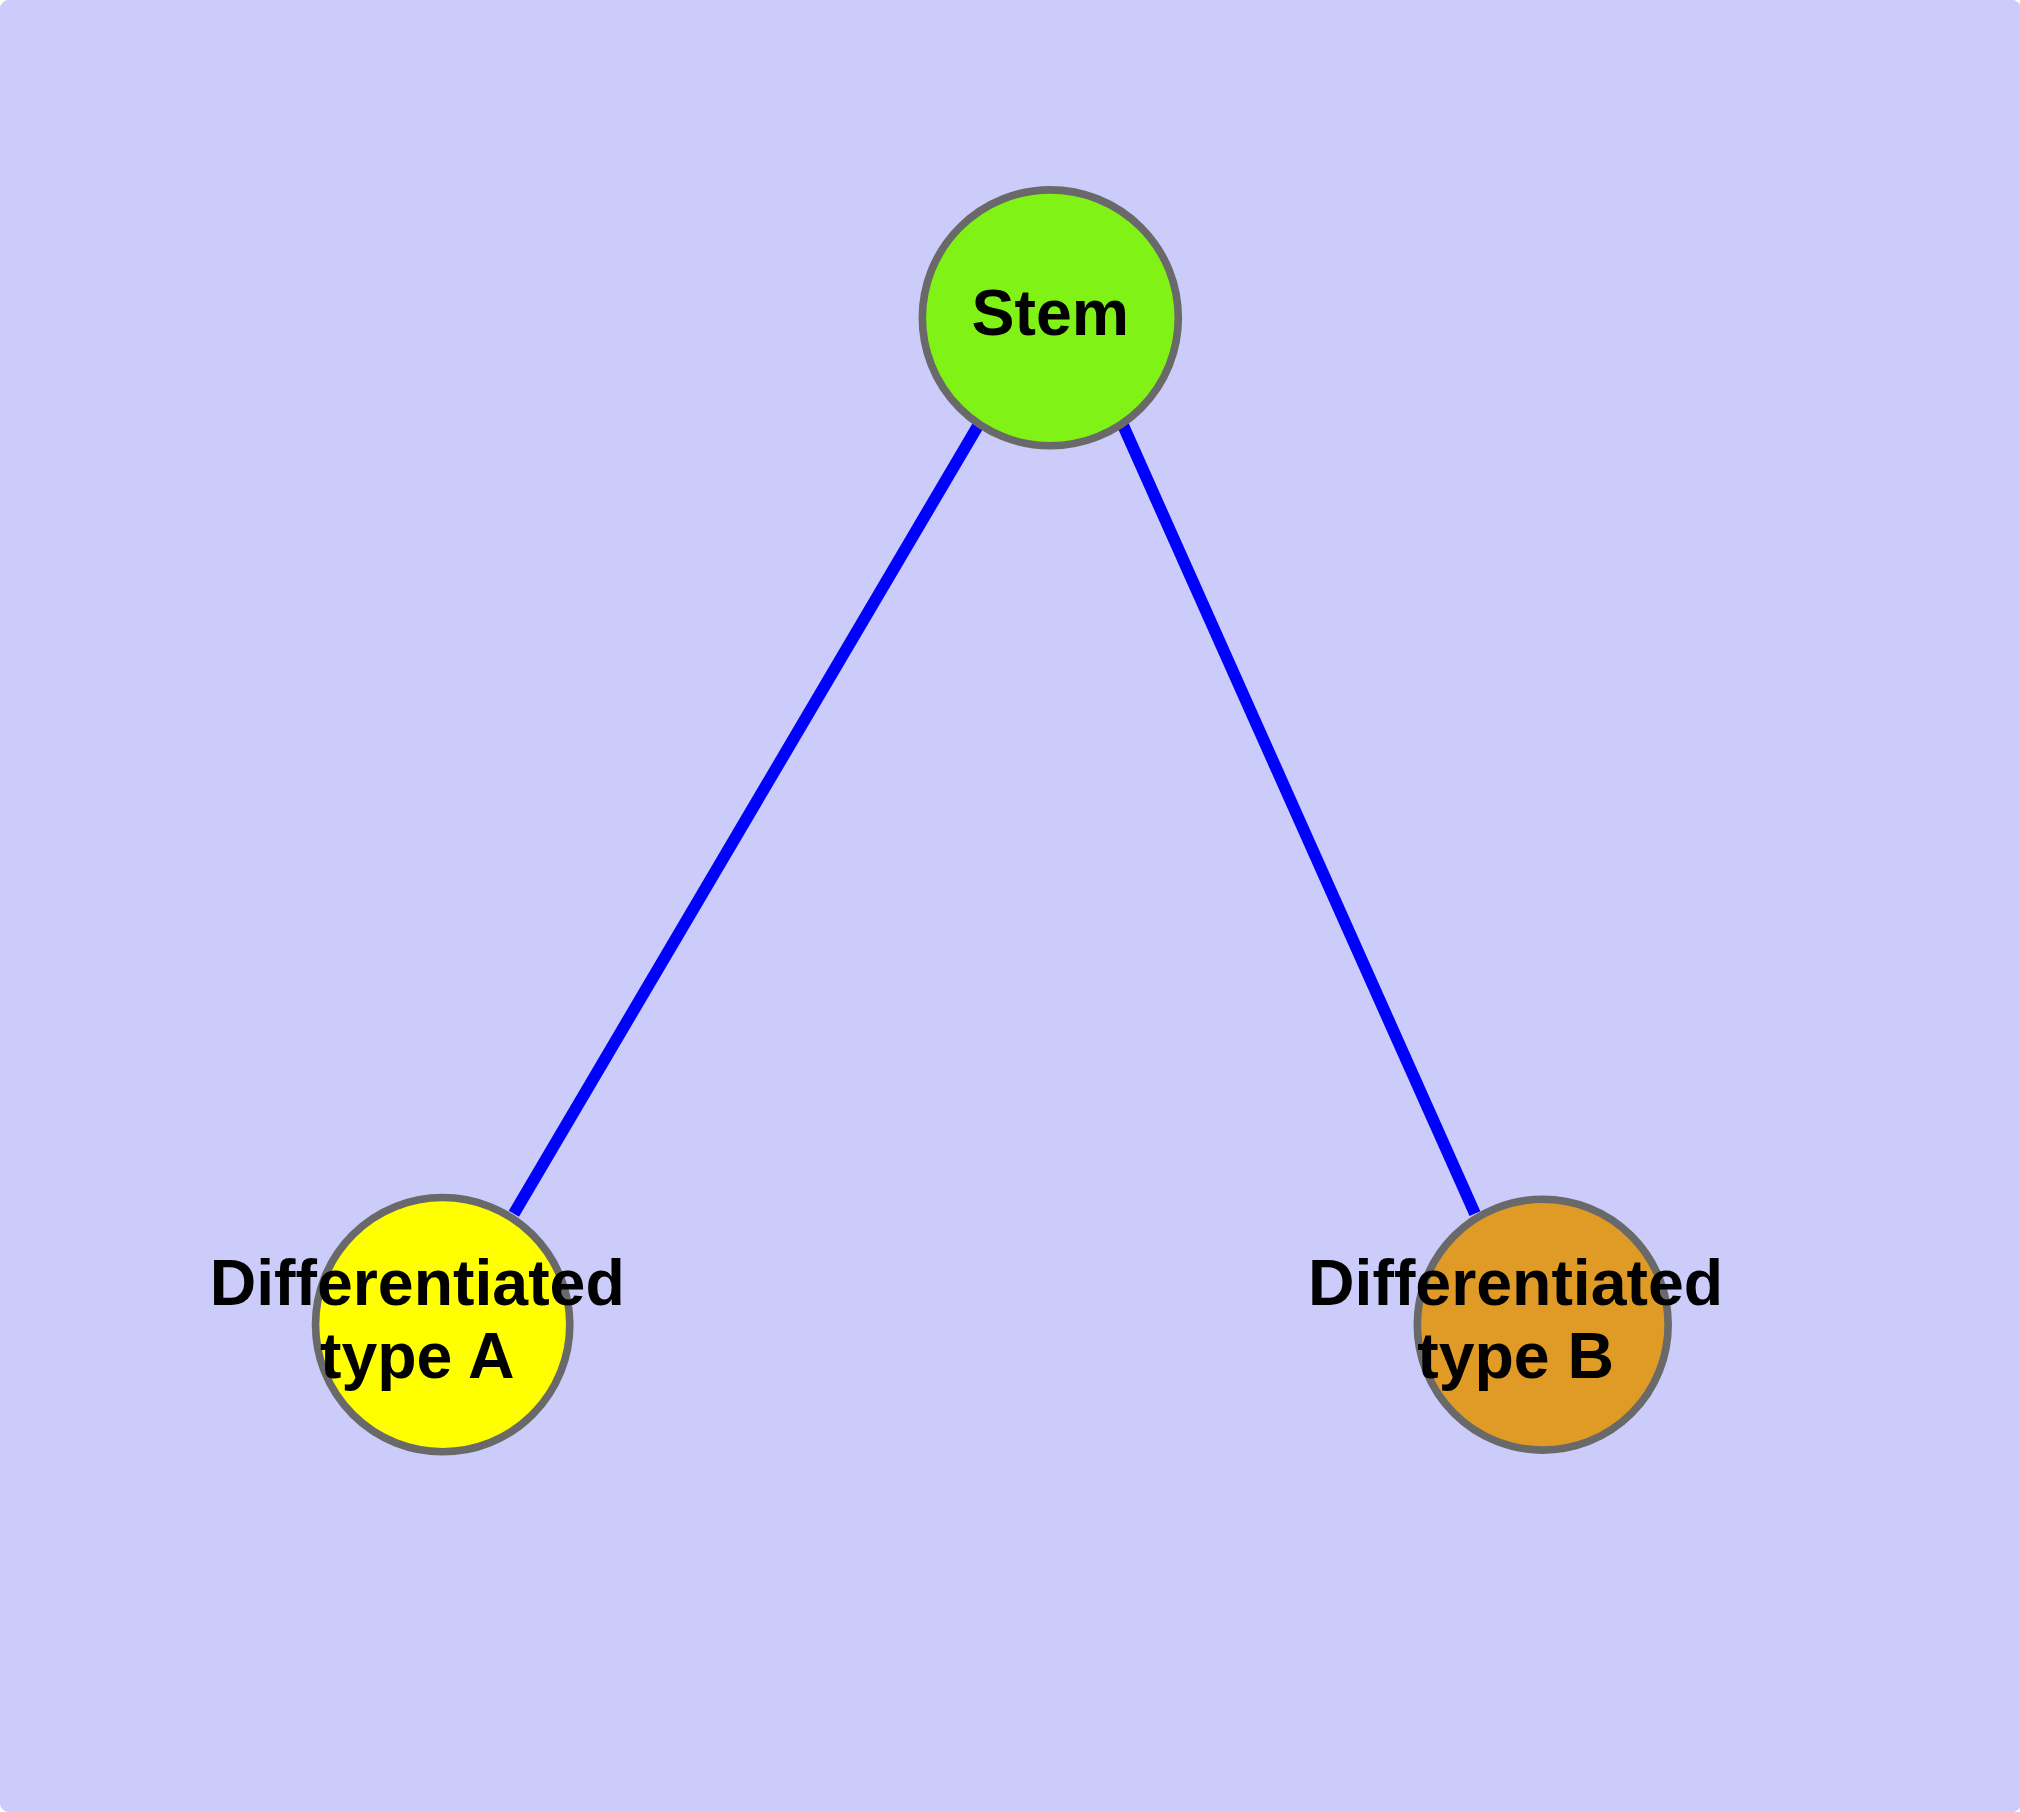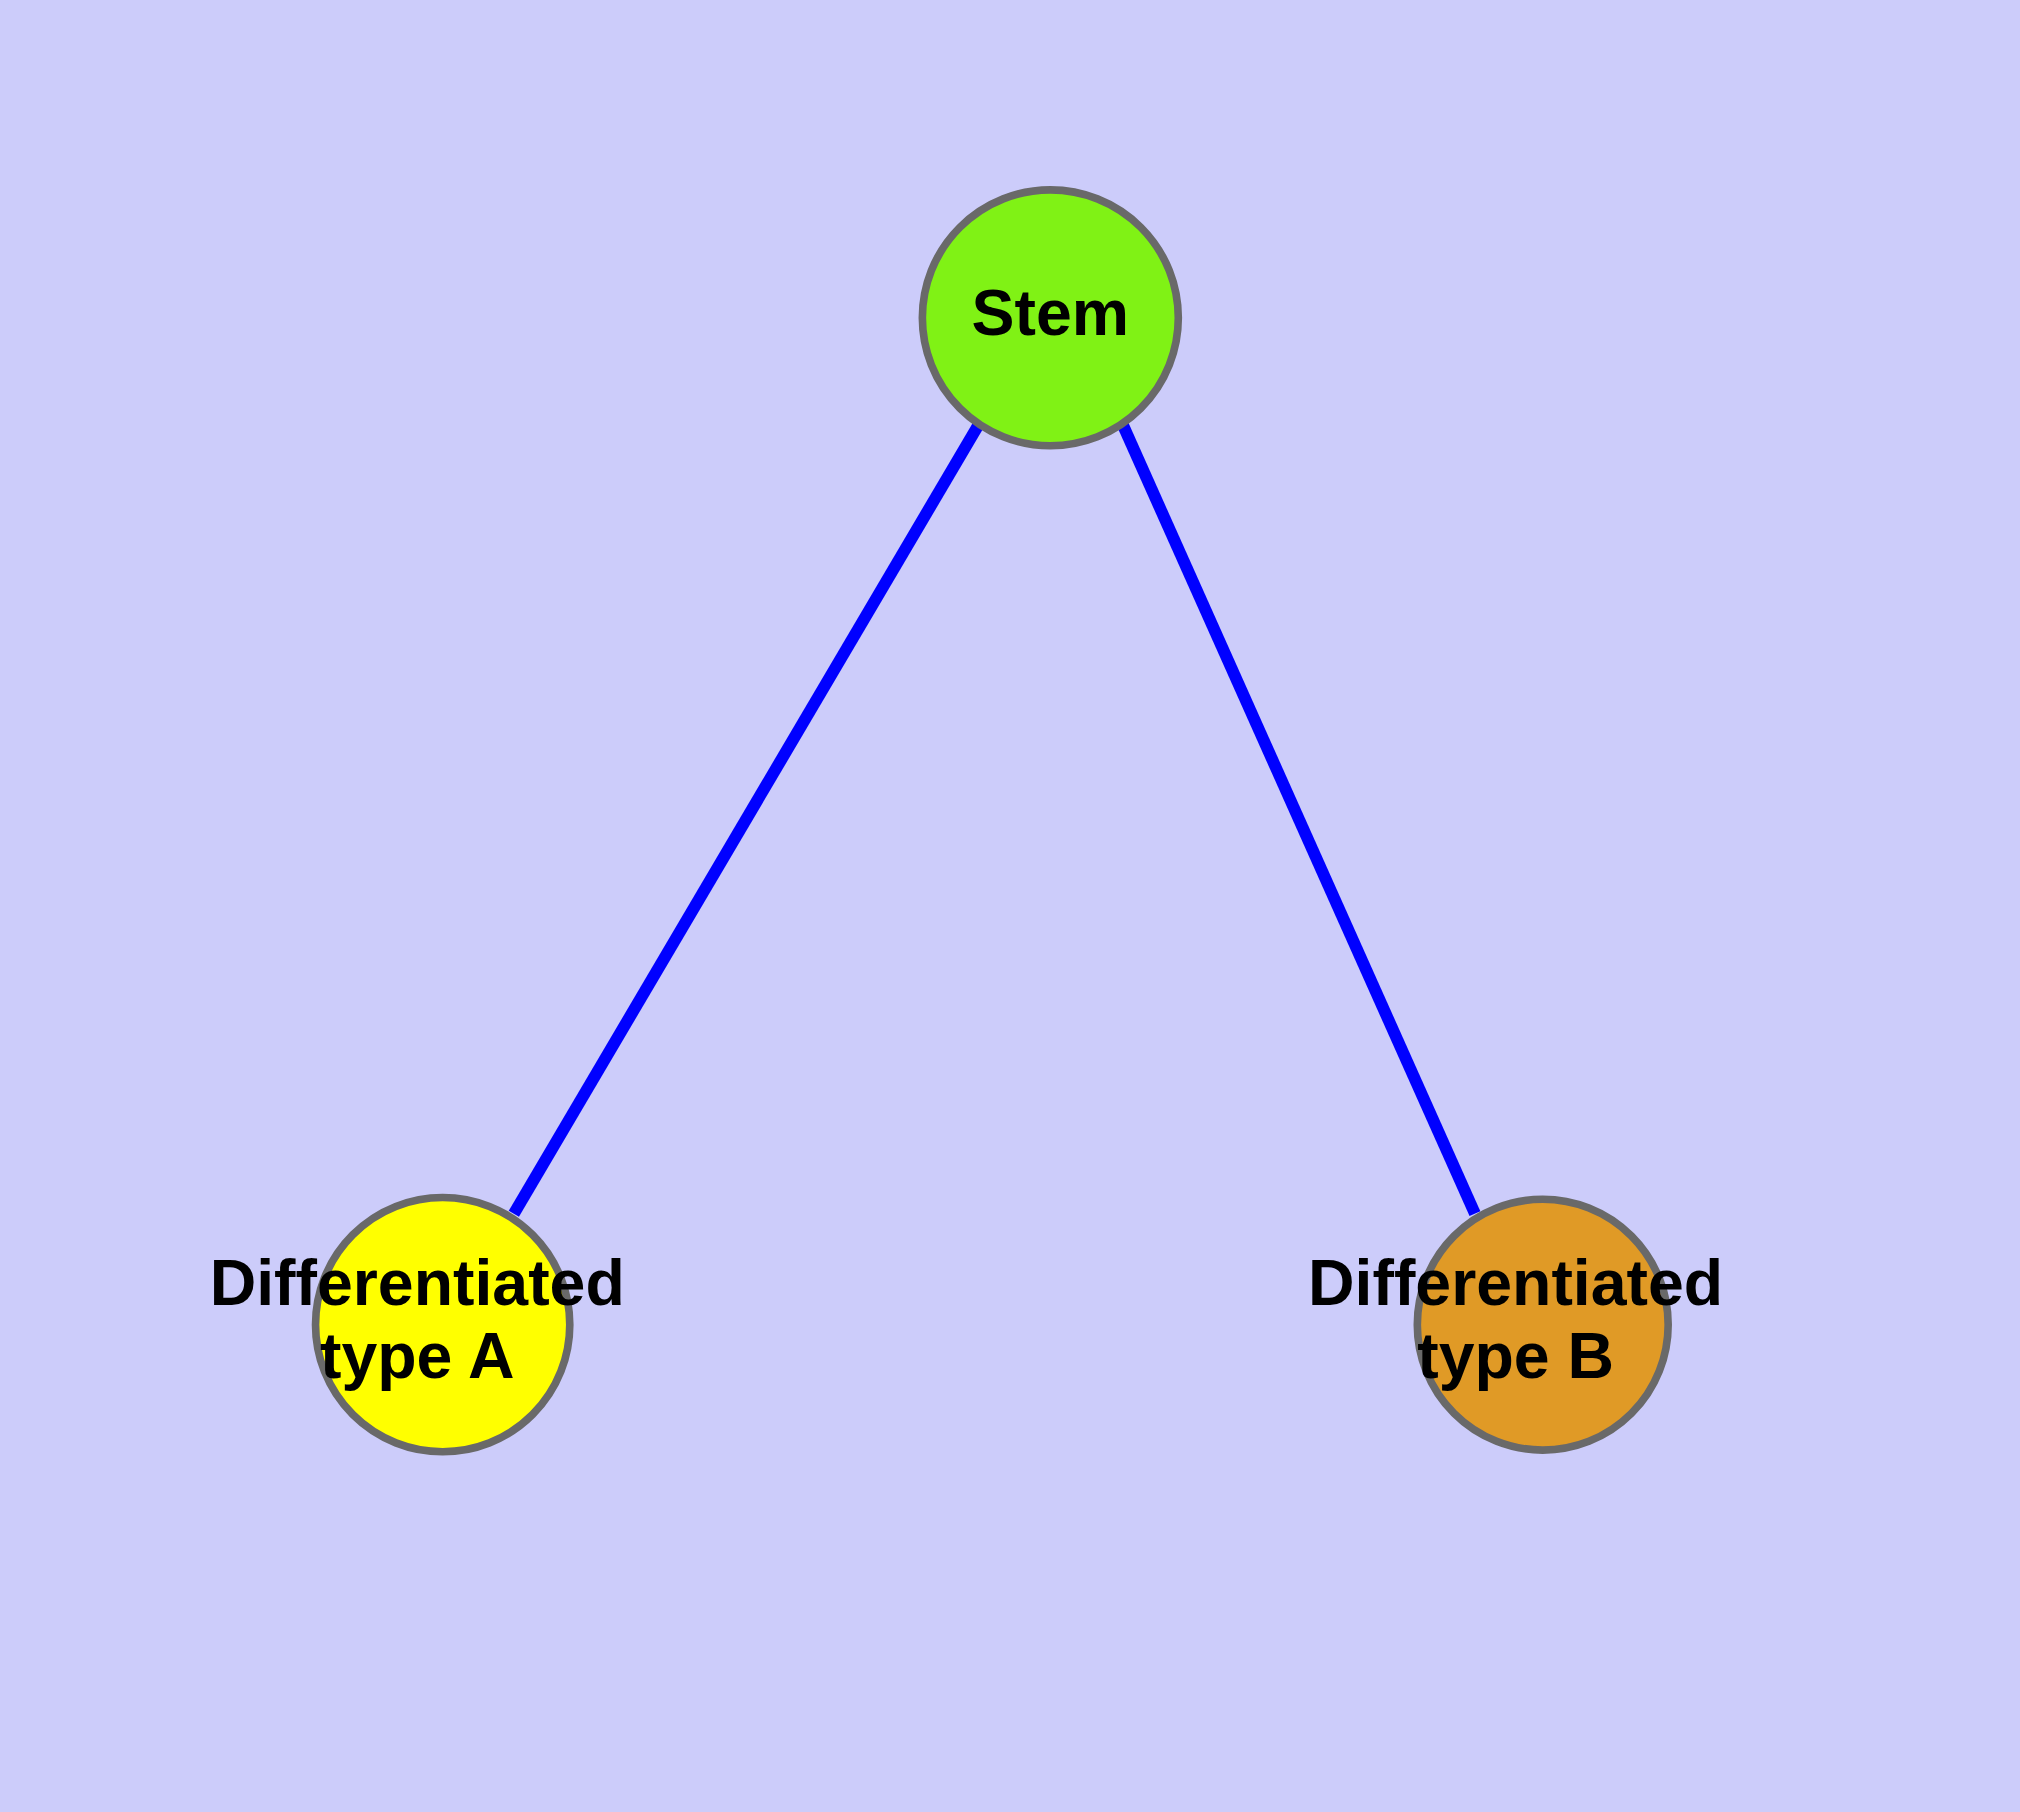--- a/index.html
+++ b/index.html
@@ -7,20 +7,21 @@
     margin: 0;
     padding: 0;
     background: #ffffff;
   }
   #canvas {
     position: relative;
     width: 2021px;
     height: 1812px;
     overflow: hidden;
     font-family: "Liberation Sans", "DejaVu Sans", sans-serif;
+    border-radius: 9px;
   }
   #graph-svg {
     position: absolute;
     left: 0;
     top: 0;
     width: 2021px;
     height: 1812px;
     display: block;
   }
   .node-label-text {

